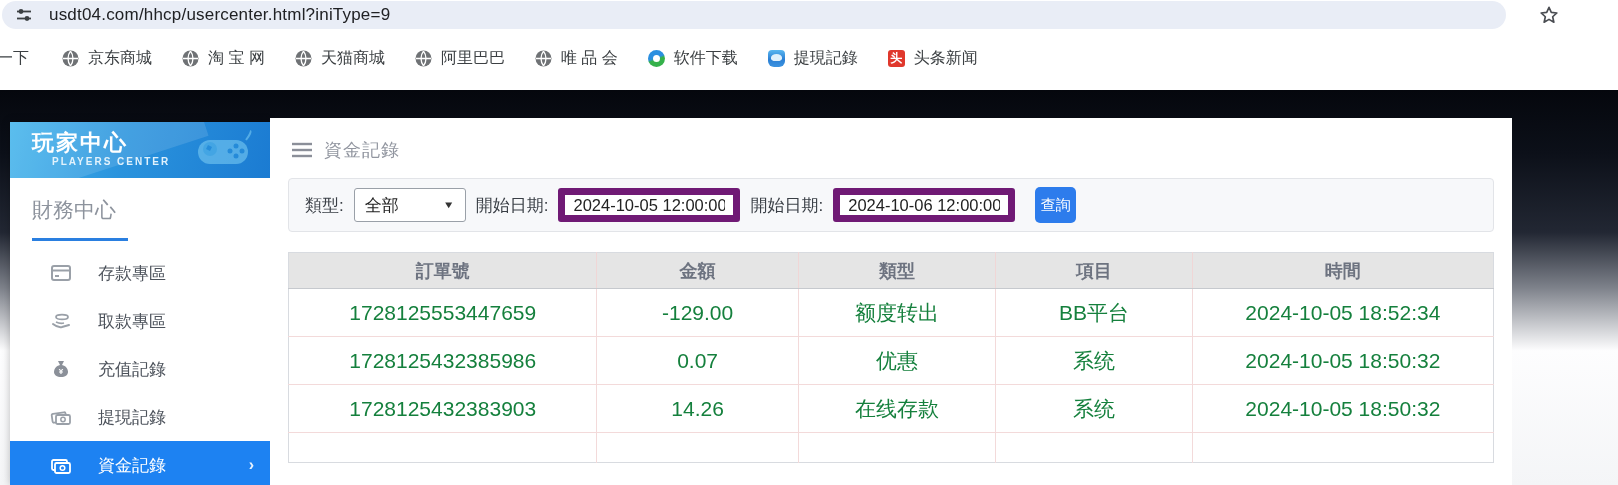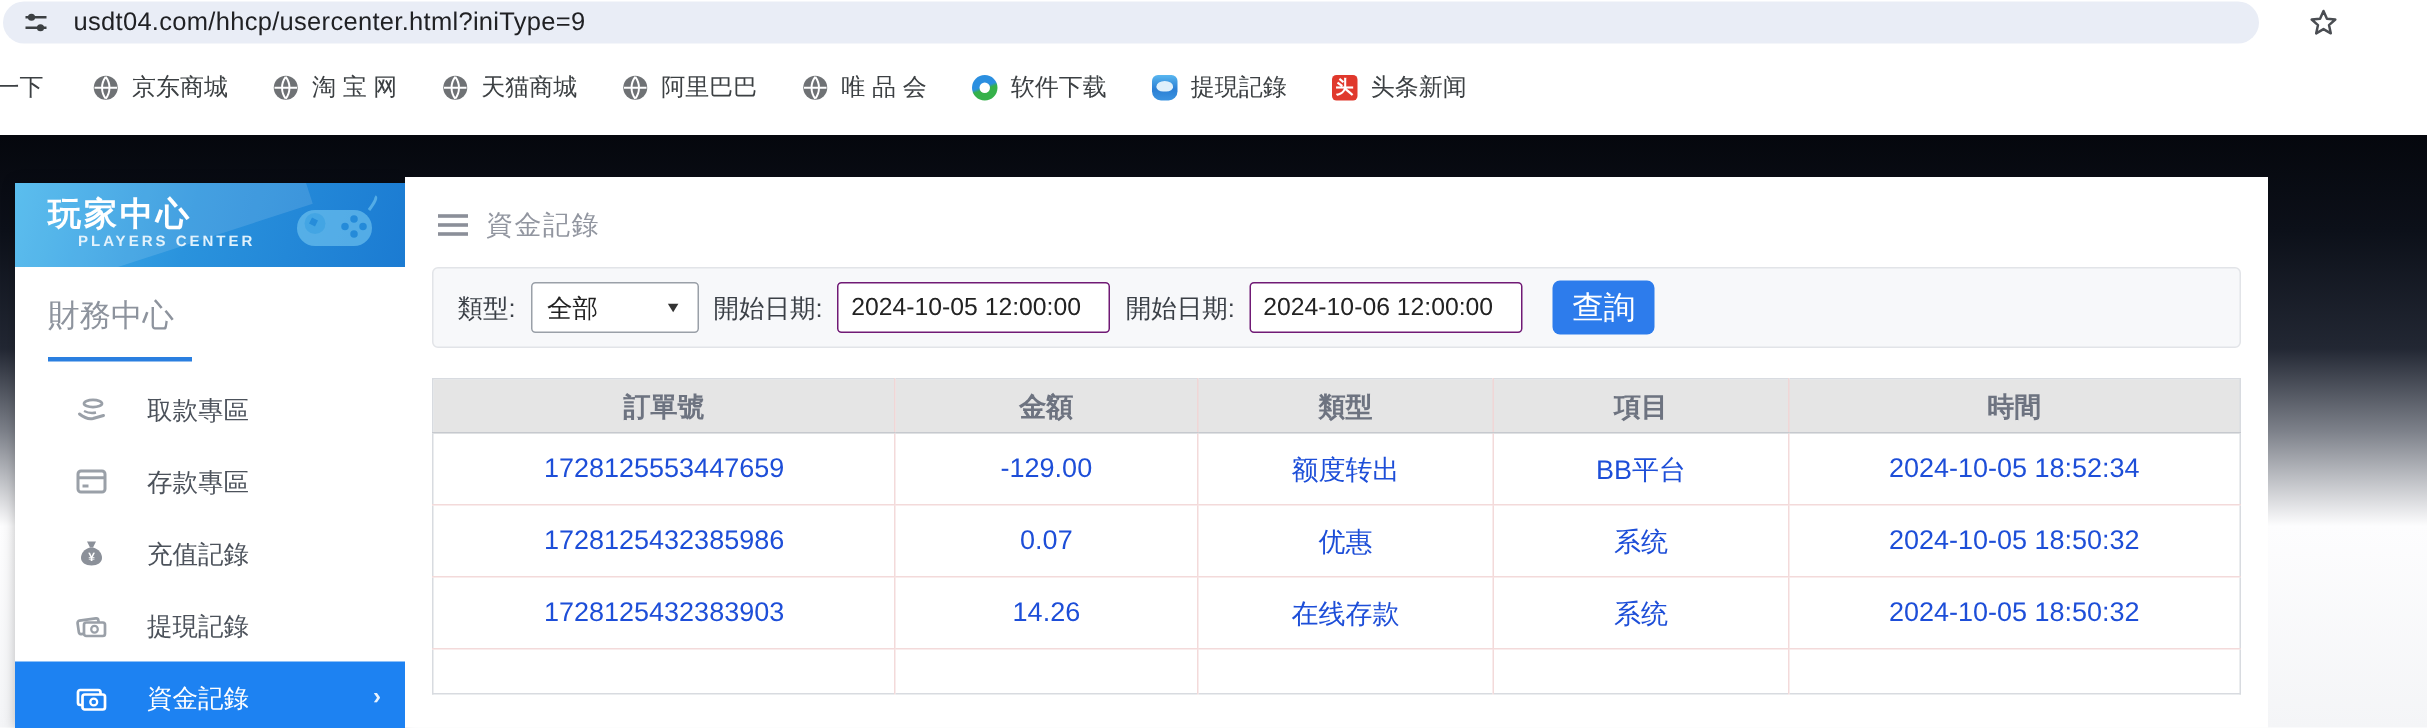--- a/index.html
+++ b/index.html
@@ -67,35 +67,35 @@
   .main-title { font-size:18px; color:#9296a0; letter-spacing:1px; }
 
   .filter-bar { margin:16px 18px 0 18px; height:54px; background:#f7f8fa;
     border:1px solid #e2e4e8; border-radius:4px; display:flex; align-items:center;
     padding-left:16px; gap:10px; }
   .f-label { font-size:17px; color:#3a3f46; }
   .type-select { width:112px; height:34px; background:#fff; border:1px solid #9aa0a8;
     border-radius:3px; display:flex; align-items:center; justify-content:space-between;
     padding:0 10px 0 10px; font-size:17px; color:#222; cursor:pointer; }
   .sel-chev { font-size:12px; color:#333; transform:scaleY(.8); }
-  .date-input { width:182px; height:34px; background:#fff; border:1px solid #701a75;
+  .date-input { width:182px; height:34px; background:#fff; border:7px solid #701a75;
     border-radius:3px; font-size:16.5px; color:#222; padding:0 8px;
     font-family:"Liberation Sans","DejaVu Sans",sans-serif; }
-  .query-btn { margin-left:10px; width:68px; height:36px; background:#2d7cec; color:#fff;
-    border:none; border-radius:5px; font-size:21px; cursor:pointer;
+  .query-btn { margin-left:10px; width:41px; height:36px; background:#2d7cec; color:#fff;
+    border:none; border-radius:5px; font-size:15px; cursor:pointer;
     font-family:"Liberation Sans","DejaVu Sans",sans-serif; }
 
   .records { margin:20px 18px 0 18px; border-collapse:collapse; width:1206px;
     table-layout:fixed; border:1px solid #d8dbe0; }
   .records col.c1 { width:25.6%; } .records col.c2 { width:16.7%; }
   .records col.c3 { width:16.4%; } .records col.c4 { width:16.3%; }
   .records th { height:36px; background:#e5e5e5; font-size:18px; color:#6d7380;
     font-weight:bold; border-right:1px solid #f0d6d6; border-bottom:1px solid #c6c9ce;margin-left:20px; }
   .records th:last-child, .records td:last-child { border-right:none; }
-  .records td { height:48px; text-align:center; font-size:18px; color:#1d4ed8;
+  .records td { height:48px; text-align:center; font-size:21px; color:#15803d;
     border-right:1px solid #f3dada; border-bottom:1px solid #f3dada; background:#fff; }
   .records tr.partial td { height:30px; border-bottom:none; }
 </style>
 </head>
 <body>
 
 <div class="chrome">
   <div class="omnibox">
     <svg class="tune-icon" viewBox="0 0 18 18">
       <g stroke="#3c4043" stroke-width="1.8" fill="none">
@@ -184,33 +184,33 @@
   </div>
 
   <div class="side-section">
     <div class="side-section-title">財務中心</div>
     <div class="side-underline"></div>
   </div>
 
   <div class="side-menu">
     <div class="side-item">
       <svg class="mi" viewBox="0 0 22 22">
+          <rect x="2" y="4" width="18" height="14" rx="2" fill="none" stroke="#9aa0a8" stroke-width="2"></rect>
+          <line x1="2" y1="8.5" x2="20" y2="8.5" stroke="#9aa0a8" stroke-width="2"></line>
+          <line x1="5" y1="14" x2="9" y2="14" stroke="#9aa0a8" stroke-width="2"></line>
+        </svg>
+      <span>存款專區</span>
+    </div>
+    <div class="side-item">
+      <svg class="mi" viewBox="0 0 22 22">
           <ellipse cx="12" cy="7" rx="6" ry="2.4" fill="none" stroke="#9aa0a8" stroke-width="1.8"></ellipse>
           <path d="M3 14q5 4 9 3l7-2" fill="none" stroke="#9aa0a8" stroke-width="2" stroke-linecap="round"></path>
           <path d="M6 12q4 2 8 1" fill="none" stroke="#9aa0a8" stroke-width="1.6"></path>
         </svg>
       <span>取款專區</span>
-    </div>
-    <div class="side-item">
-      <svg class="mi" viewBox="0 0 22 22">
-          <rect x="2" y="4" width="18" height="14" rx="2" fill="none" stroke="#9aa0a8" stroke-width="2"></rect>
-          <line x1="2" y1="8.5" x2="20" y2="8.5" stroke="#9aa0a8" stroke-width="2"></line>
-          <line x1="5" y1="14" x2="9" y2="14" stroke="#9aa0a8" stroke-width="2"></line>
-        </svg>
-      <span>存款專區</span>
     </div>
     <div class="side-item">
       <svg class="mi" viewBox="0 0 22 22">
           <path d="M8 3h6l-2 4h-2z" fill="#8b9099"></path>
           <path d="M10 7h2c4 1 6 4 6 7 0 3-3 5-7 5s-7-2-7-5c0-3 2-6 6-7z" fill="#8b9099"></path>
           <text x="11" y="16" font-size="8" fill="#fff" text-anchor="middle" font-weight="bold">¥</text>
         </svg>
       <span>充值記錄</span>
     </div>
     <div class="side-item">

